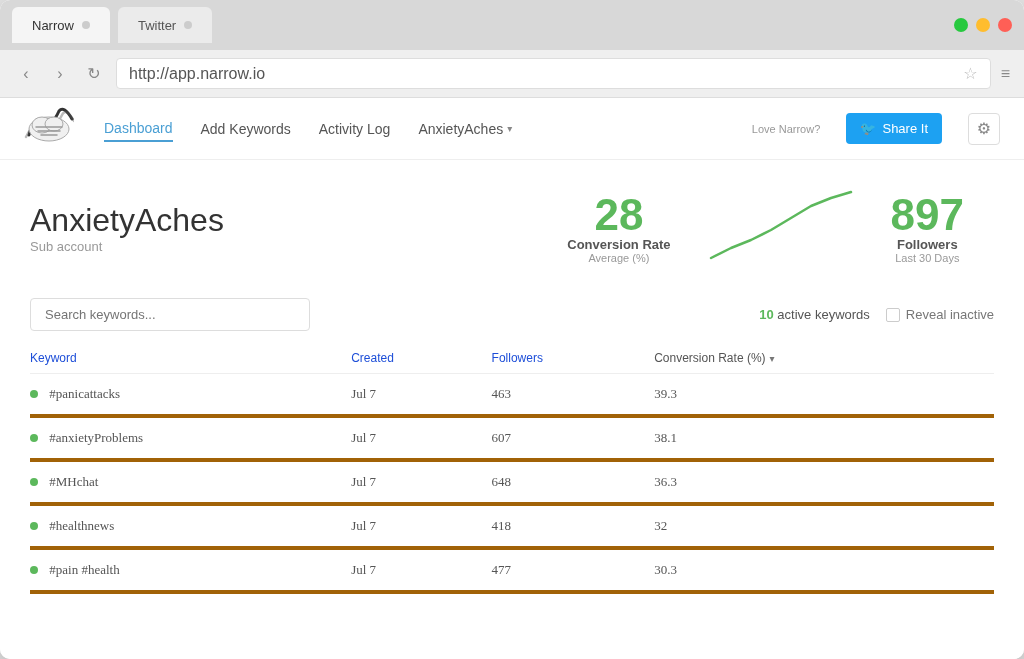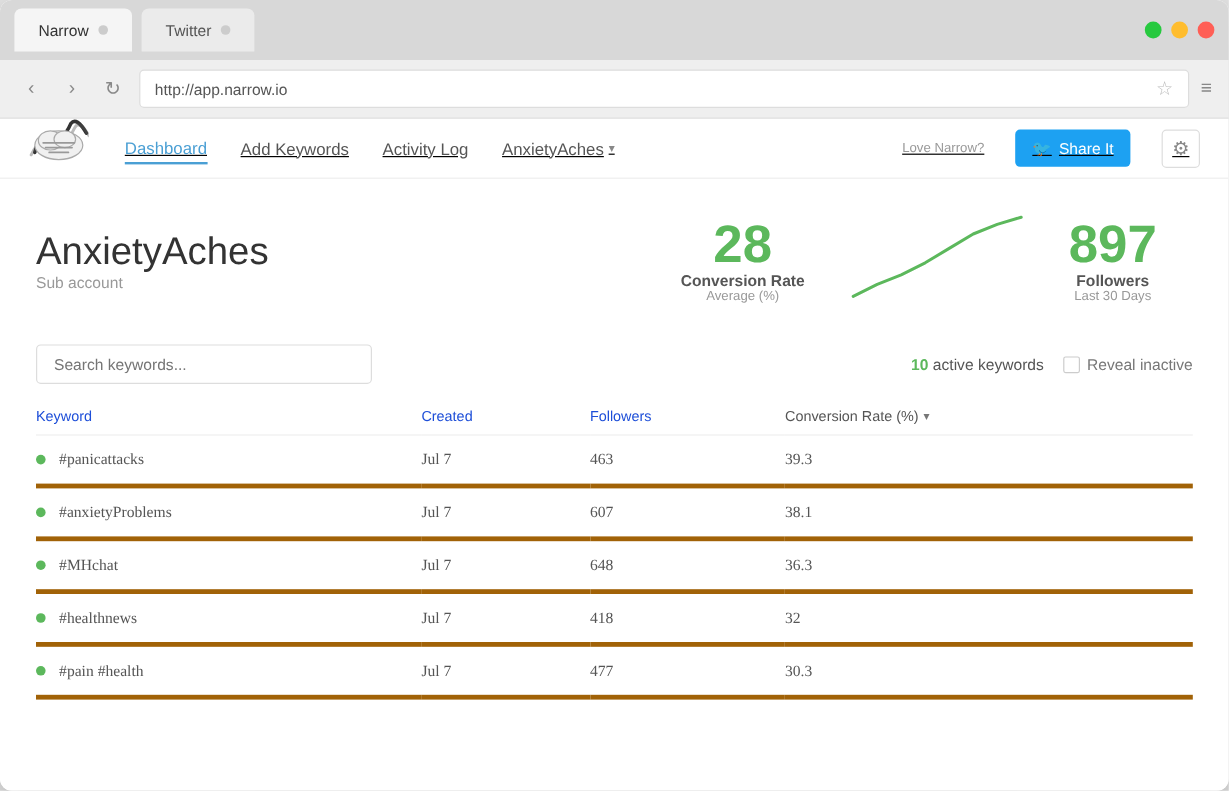--- a/index.html
+++ b/index.html
@@ -112,21 +112,21 @@
       border-radius: 4px;
       padding: 5px 12px;
       font-size: 13px;
       color: #333;
       display: flex;
       align-items: center;
       justify-content: space-between;
     }
 
     .url-text {
-      font-size: 13px;
+      font-size: 16px;
       color: #555;
     }
 
     .star-icon {
       color: #bbb;
       font-size: 16px;
     }
 
     .menu-icon {
       color: #888;
@@ -139,24 +139,24 @@
       background: white;
       flex: 1;
       overflow: hidden;
       display: flex;
       flex-direction: column;
     }
 
     
     .app-nav {
       display: flex;
+      align-items: center;
       padding: 0 24px;
       border-bottom: 1px solid #eee;
-      height: 50px;
-      text-decoration: underline;
+      height: 62px;
     }
 
     .logo {
       margin-right: 30px;
     }
 
     .logo svg {
       width: 50px;
       height: 40px;
     }

